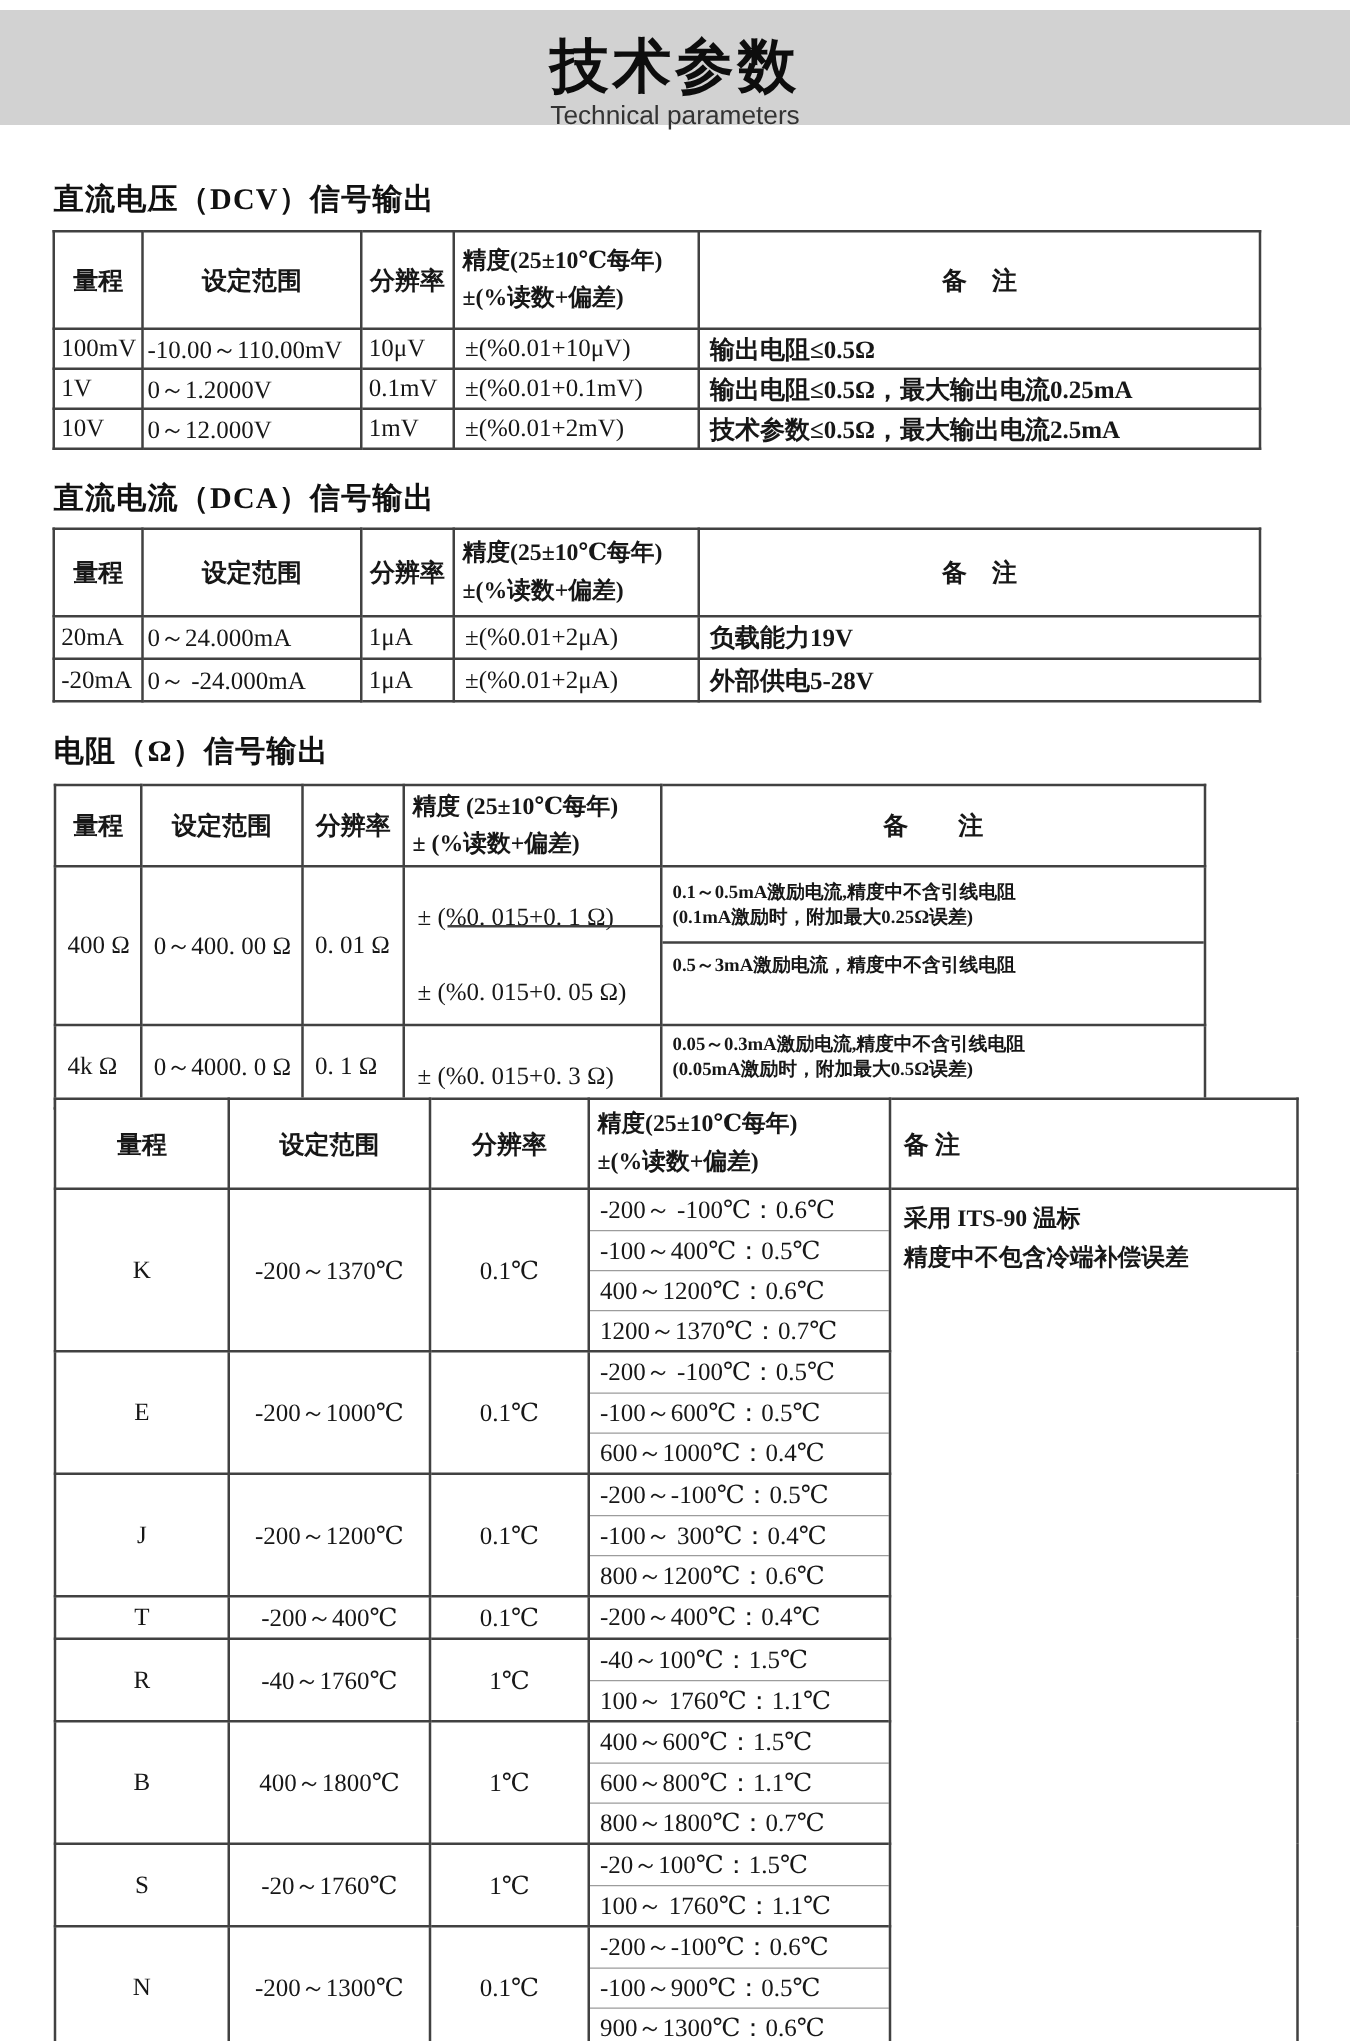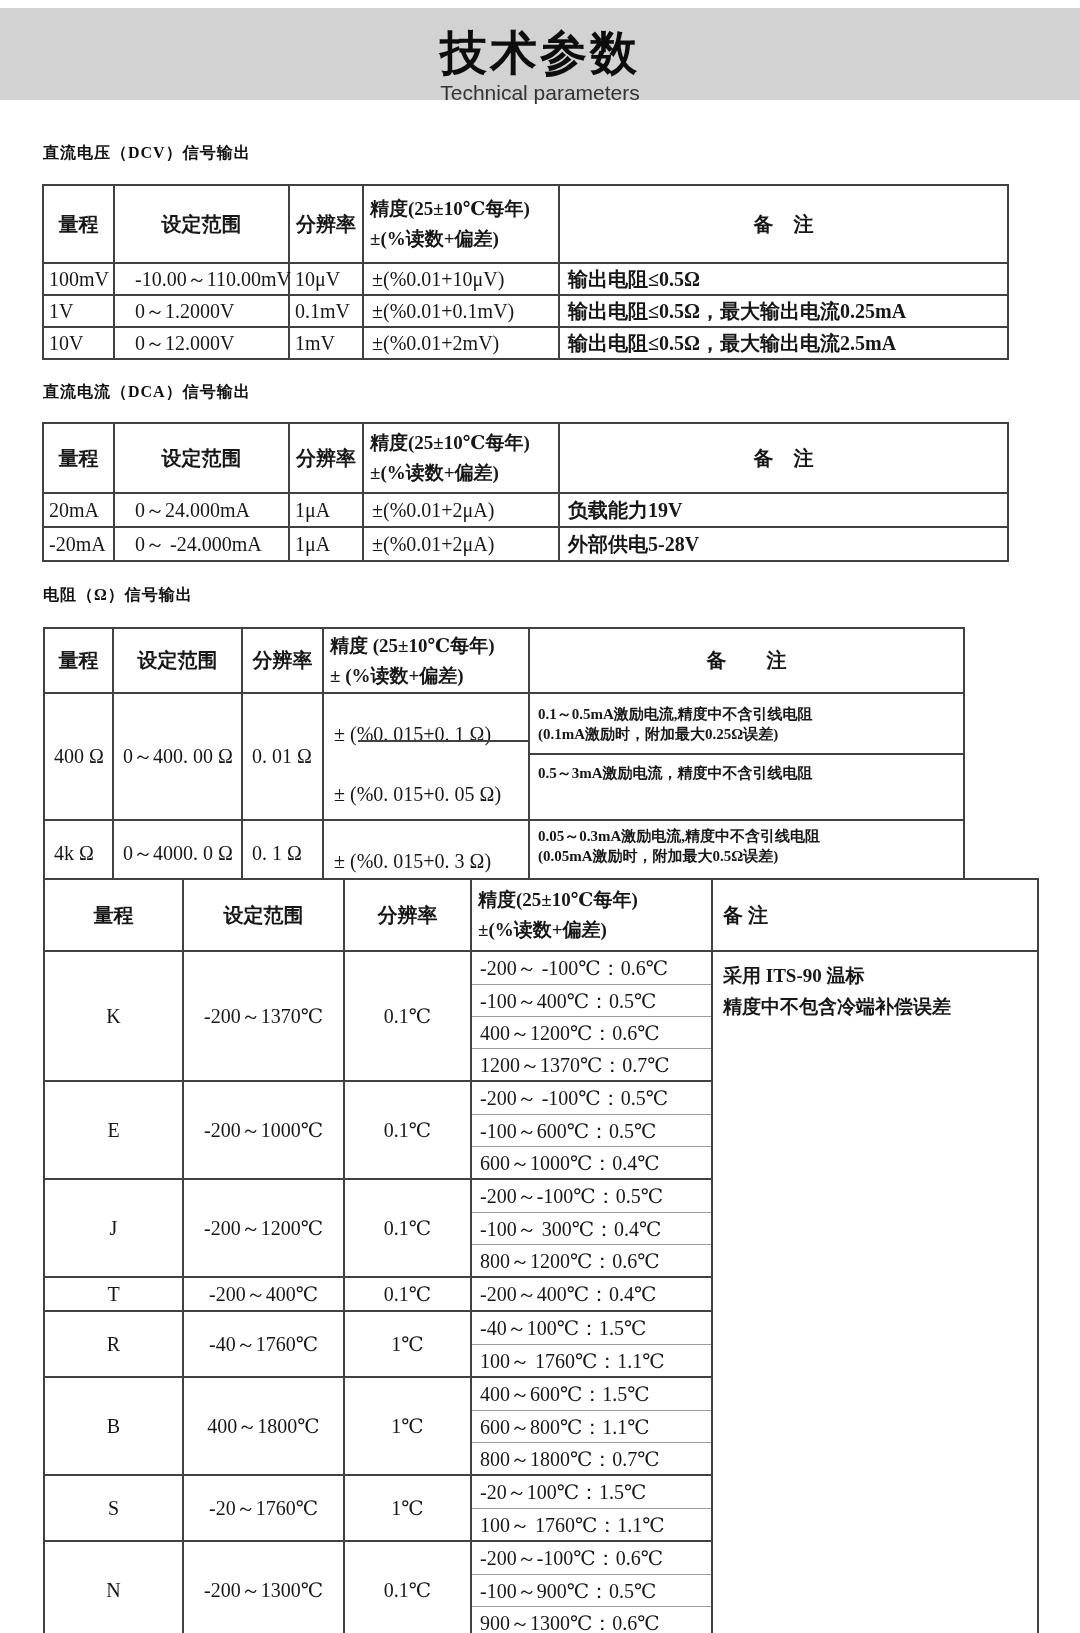--- a/index.html
+++ b/index.html
@@ -7,21 +7,21 @@
   .page{position:relative;width:1080px;height:1633px;background:#ffffff;overflow:hidden;
         font-family:"Liberation Serif","DejaVu Serif",serif;color:#171717;}
 
   
   .band{position:absolute;left:0;top:8px;width:1080px;height:92px;background:#d2d2d2;text-align:center;}
   .band-title{margin-top:18px;font-family:"Liberation Sans","DejaVu Sans",sans-serif;
               font-weight:900;font-size:47px;letter-spacing:3px;color:#0d0d0d;line-height:54px;}
   .band-sub{font-family:"Liberation Sans","DejaVu Sans",sans-serif;font-size:21px;color:#333;line-height:26px;}
 
   
-  .sec-title{position:absolute;left:43px;font-size:16px;font-weight:bold;color:#111;
+  .sec-title{position:absolute;left:43px;font-size:24px;font-weight:bold;color:#111;
              letter-spacing:1px;white-space:nowrap;}
   #s0{top:143px;} #s1{top:382px;} #s2{top:585px;} #s3{top:872px;}
 
   
   table{position:absolute;border-collapse:collapse;table-layout:fixed;background:#fff;}
   td,th{border:2px solid #414141;padding:0;overflow:visible;}
   th{font-size:20px;font-weight:bold;text-align:center;white-space:nowrap;}
   th.acch{text-align:left;padding-left:6px;font-weight:bold;}
   th.acch div{line-height:30px;white-space:nowrap;font-size:19px;}
   th.noteh-left{text-align:left;padding-left:10px;}
@@ -32,21 +32,21 @@
   #t0{left:42px;top:184px;width:965px;}
   #t1{left:42px;top:422px;width:965px;}
   #t2{left:43px;top:627px;width:920px;}
   #t3{left:43px;top:878px;width:994px;}
   #t0 thead tr{height:78px;} #t1 thead tr{height:70px;}
   #t2 thead tr{height:65px;} #t3 thead tr{height:72px;}
   #t0 tbody tr{height:32px;} #t1 tbody tr{height:34px;}
 
   
   .rng{padding-left:5px;white-space:nowrap;}
-  .set{padding-left:20px;white-space:nowrap;}
+  .set{padding-left:3px;white-space:nowrap;}
   .res{padding-left:5px;white-space:nowrap;}
   .acc{padding-left:8px;white-space:nowrap;}
   .note{padding-left:8px;font-weight:bold;white-space:nowrap;}
 
   
   .rng3,.set3,.res3{padding-left:9px;white-space:nowrap;}
   .e3{padding-left:10px;white-space:nowrap;margin-top:16px;}
   .n3{display:flex;flex-direction:column;justify-content:center;padding-left:8px;}
   .n3 + .n3{border-top:2px solid #414141;}
   .nl{font-size:15px;font-weight:bold;line-height:20px;white-space:nowrap;}
@@ -107,21 +107,21 @@
           <td class="set">0～1.2000V</td>
           <td class="res">0.1mV</td>
           <td class="acc">±(%0.01+0.1mV)</td>
           <td class="note">输出电阻≤0.5Ω，最大输出电流0.25mA</td>
         </tr>
         <tr>
           <td class="rng">10V</td>
           <td class="set">0～12.000V</td>
           <td class="res">1mV</td>
           <td class="acc">±(%0.01+2mV)</td>
-          <td class="note">输出电阻≤0.5Ω，最大输出电流2.5mA</td>
+          <td class="note">技术参数≤0.5Ω，最大输出电流2.5mA</td>
         </tr>
       </tbody>
   </table>
 
   <table id="t1">
     <colgroup>
         <col style="width:71px">
         <col style="width:175px">
         <col style="width:74px">
         <col style="width:196px">

